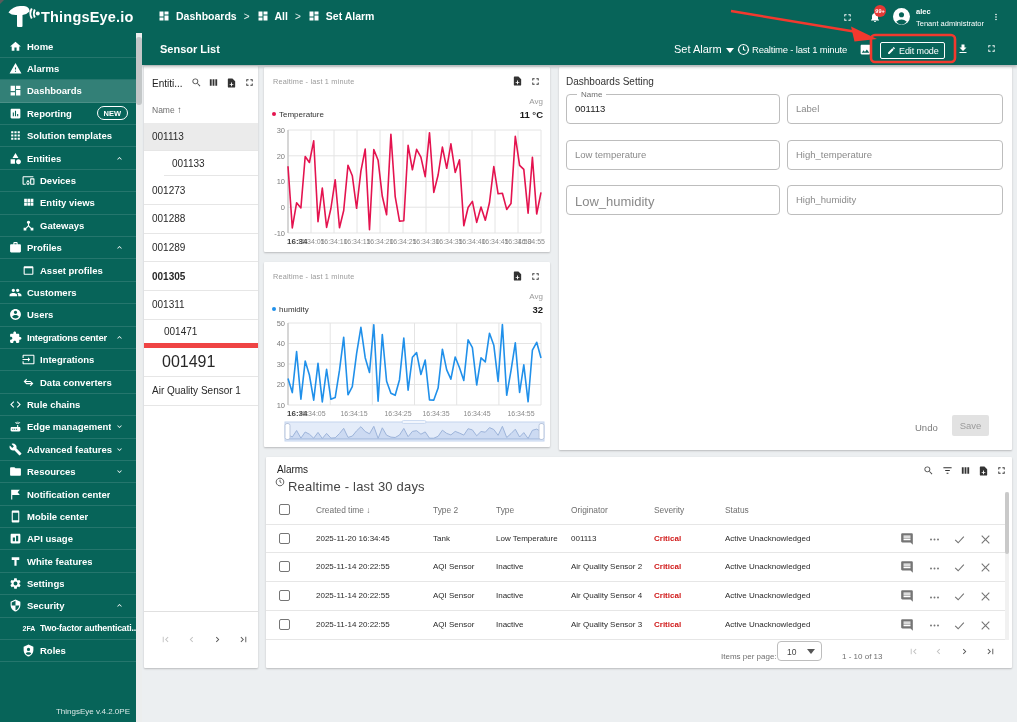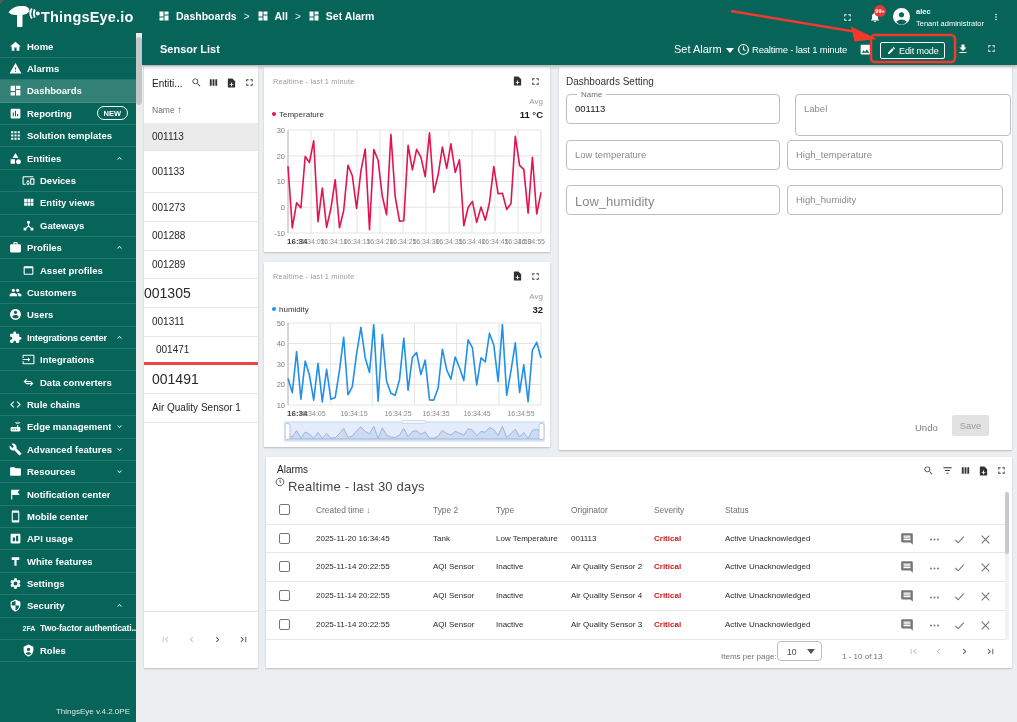--- a/index.html
+++ b/index.html
@@ -306,28 +306,28 @@
       </svg>
   <svg style="position:absolute;left:82px;top:10.5px" width="11" height="12" viewBox="0 0 24 24">
         <path fill="#333" d="M14 2H6c-1.1 0-2 .9-2 2v16c0 1.1.9 2 2 2h12c1.1 0 2-.9 2-2V8l-6-6zm2 14h-3v3h-2v-3H8v-2h3v-3h2v3h3v2z"></path>
       </svg>
   <svg style="position:absolute;left:100px;top:11px" width="11" height="11" viewBox="0 0 24 24">
         <path fill="#333" d="M7 14H5v5h5v-2H7v-3zm-2-4h2V7h3V5H5v5zm12 7h-3v2h5v-5h-2v3zM14 5v2h3v3h2V5h-5z"></path>
       </svg>
   <div style="position:absolute;left:8px;top:38px;font-size:8.5px;color:#6f6f6f;">Name <span style="font-size:9.5px;color:#555;">↑</span></div>
   <div style="position:absolute;left:0;top:56.5px;width:114px;">
     <div style="height:28.7px;background:#ebebeb;border-bottom:1px solid #e6e6e6;display:flex;align-items:center;padding-left:8px;font-size:10px;color:#282828;">001113</div>
-    <div style="height:42px;border-bottom:1px solid #e6e6e6;display:flex;align-items:center;padding-left:8px;font-size:10px;color:#282828;">001133</div>
+    <div style="height:25px;border-bottom:1px solid #e6e6e6;display:flex;align-items:center;padding-left:8px;font-size:10px;color:#282828;margin-left:20px;">001133</div>
     <div style="height:28.7px;border-bottom:1px solid #e6e6e6;display:flex;align-items:center;padding-left:8px;font-size:10px;color:#282828;">001273</div>
     <div style="height:28.7px;border-bottom:1px solid #e6e6e6;display:flex;align-items:center;padding-left:8px;font-size:10px;color:#282828;">001288</div>
     <div style="height:28.7px;border-bottom:1px solid #e6e6e6;display:flex;align-items:center;padding-left:8px;font-size:10px;color:#282828;">001289</div>
-    <div style="height:28.7px;border-bottom:1px solid #e6e6e6;display:flex;align-items:center;padding-left:0;font-size:14px;color:#282828;">001305</div>
+    <div style="height:28.7px;border-bottom:1px solid #e6e6e6;display:flex;align-items:center;padding-left:8px;font-size:10px;color:#282828;font-weight:bold;">001305</div>
     <div style="height:28.7px;border-bottom:1px solid #e6e6e6;display:flex;align-items:center;padding-left:8px;font-size:10px;color:#282828;">001311</div>
-    <div style="height:28.7px;border-bottom:3px solid #ef4444;display:flex;align-items:center;padding-left:12px;font-size:10px;color:#282828;">001471</div>
-    <div style="height:28.7px;border-bottom:1px solid #e6e6e6;display:flex;align-items:center;padding-left:8px;font-size:14px;color:#282828;">001491</div>
+    <div style="height:28.7px;border-bottom:5px solid #ef4444;display:flex;align-items:center;padding-left:20px;font-size:10px;color:#282828;">001471</div>
+    <div style="height:28.7px;border-bottom:1px solid #e6e6e6;display:flex;align-items:center;padding-left:18px;font-size:16px;color:#282828;">001491</div>
     <div style="height:28.7px;border-bottom:1px solid #e6e6e6;display:flex;align-items:center;padding-left:8px;font-size:10px;color:#282828;">Air Quality Sensor 1</div>
   </div>
   <div style="position:absolute;left:0;top:545px;width:114px;border-top:1px solid #e0e0e0;"></div>
   <svg style="position:absolute;left:16px;top:568px" width="11" height="11" viewBox="0 0 24 24">
         <path fill="#c2c2c2" d="M18.41 16.59 13.82 12l4.59-4.59L17 6l-6 6 6 6zM6 6h2v12H6z"></path>
       </svg>
   <svg style="position:absolute;left:42px;top:568px" width="11" height="11" viewBox="0 0 24 24">
         <path fill="#c2c2c2" d="M15.41 7.41 14 6l-6 6 6 6 1.41-1.41L10.83 12z"></path>
       </svg>
   <svg style="position:absolute;left:68px;top:568px" width="11" height="11" viewBox="0 0 24 24">
@@ -434,21 +434,21 @@
     <rect x="275" y="161.5" width="5" height="16" rx="2" fill="#fff" stroke="#b9c6dd" stroke-width="1"></rect>
   </svg>
 </div>
 
 <div class="card" style="left:417px;top:2px;width:453px;height:383px;">
   <div style="position:absolute;left:7px;top:9px;font-size:10px;color:#333;font-weight:500;">Dashboards Setting</div>
   <div style="position:absolute;left:7px;top:27px;width:214px;height:30px;border:1px solid #bdbdbd;border-radius:4px;">
         <div style="position:absolute;left:10px;top:-5px;background:#fff;padding:0 4px;font-size:8px;color:#6e6e6e;line-height:9px;">Name</div>
         <div style="position:absolute;left:8px;top:8px;font-size:9.5px;color:#212121;">001113</div>
       </div>
-  <div style="position:absolute;left:228px;top:27px;width:216px;height:42px;border:1px solid #bdbdbd;border-radius:4px;margin-left:8px;">
+  <div style="position:absolute;left:228px;top:27px;width:216px;height:30px;border:1px solid #bdbdbd;border-radius:4px;">
         <div style="position:absolute;left:8px;top:8px;font-size:9.5px;color:#8a8a8a;">Label</div>
       </div>
   <div style="position:absolute;left:7px;top:73px;width:214px;height:30px;border:1px solid #bdbdbd;border-radius:4px;">
         <div style="position:absolute;left:8px;top:8px;font-size:9.5px;color:#8a8a8a;">Low temperature</div>
       </div>
   <div style="position:absolute;left:228px;top:73px;width:216px;height:30px;border:1px solid #bdbdbd;border-radius:4px;">
         <div style="position:absolute;left:8px;top:8px;font-size:9.5px;color:#8a8a8a;">High_temperature</div>
       </div>
   <div style="position:absolute;left:7px;top:118px;width:214px;height:30px;border:1px solid #bdbdbd;border-radius:4px;">
         <div style="position:absolute;left:8px;top:8px;font-size:13px;color:#8a8a8a;">Low_humidity</div>

